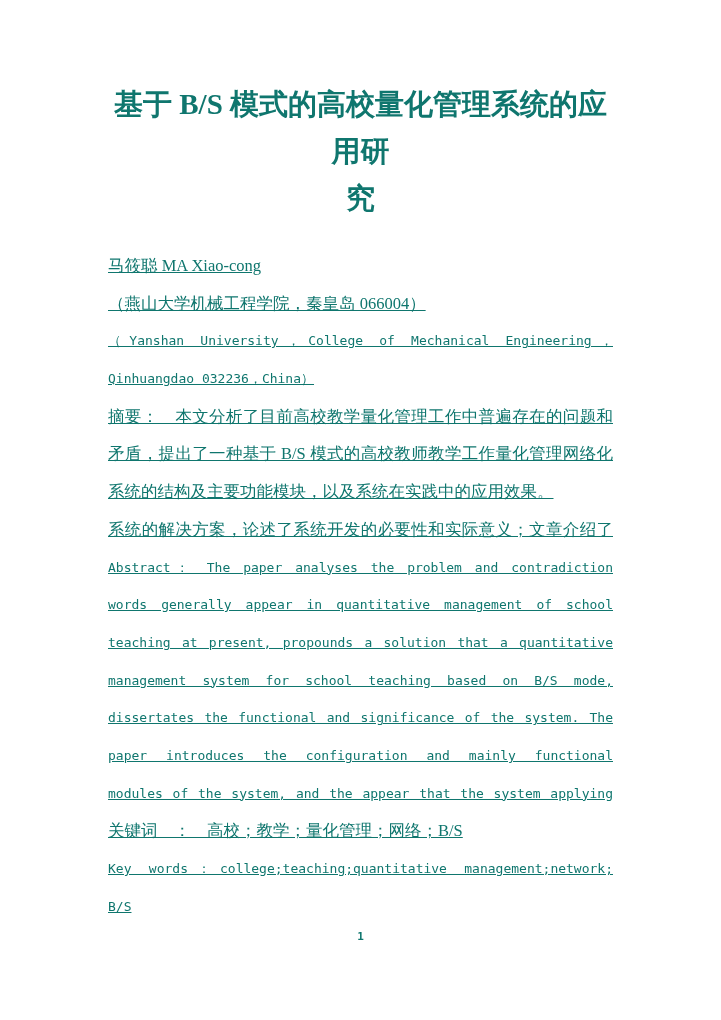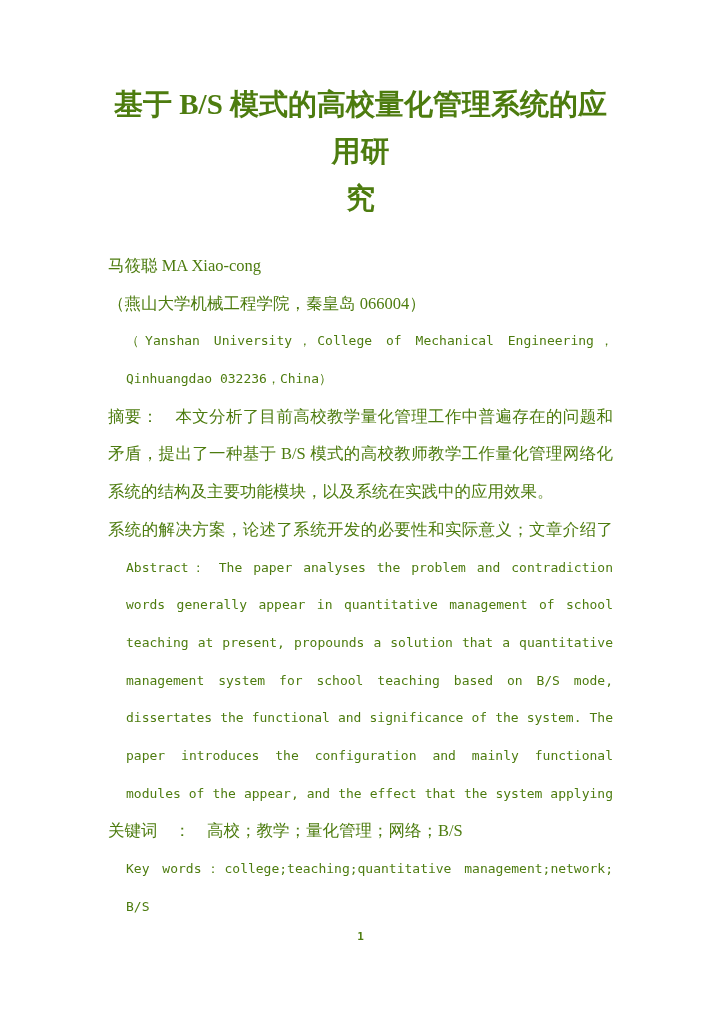--- a/index.html
+++ b/index.html
@@ -5,54 +5,54 @@
   html, body {
     margin: 0;
     padding: 0;
     background: #ffffff;
   }
   .page {
     position: relative;
     width: 721px;
     height: 1020px;
     background: #ffffff;
-    color: #4d7c0f;
+    color: #0f766e;
     overflow: hidden;
     font-family: "Liberation Serif", "DejaVu Serif", serif;
   }
   .content {
     position: absolute;
     left: 108px;
     top: 81px;
     width: 505px;
   }
   .title {
     margin: 0;
     font-size: 29px;
     line-height: 47px;
     font-weight: bold;
     text-align: center;
     font-family: "Liberation Serif", "DejaVu Serif", serif;
   }
   .body-block {
     margin-top: 25px;
+    text-decoration: underline;
   }
   .line {
     height: 37.7px;
     line-height: 37.7px;
     font-size: 16.5px;
     text-align: justify;
     text-align-last: justify;
     overflow: hidden;
     white-space: nowrap;
   }
   .line.en {
     font-family: "DejaVu Sans Mono", "Liberation Mono", monospace;
     font-size: 13px;
-    margin-left: 18px;
   }
   .line.no-just {
     text-align: left;
     text-align-last: left;
   }
   .page-number {
     position: absolute;
     left: 0;
     top: 930px;
     width: 100%;
@@ -85,21 +85,21 @@
       <div class="line">矛盾，提出了一种基于 B/S 模式的高校教师教学工作量化管理网络化</div>
       <div class="line no-just">系统的结构及主要功能模块，以及系统在实践中的应用效果。</div>
       <div class="line">系统的解决方案，论述了系统开发的必要性和实际意义；文章介绍了</div>
 
       <div class="line en">Abstract： The paper analyses the problem and contradiction</div>
       <div class="line en">words generally appear in quantitative management of school</div>
       <div class="line en">teaching at present, propounds a solution that a quantitative</div>
       <div class="line en">management system for school teaching based on B/S mode,</div>
       <div class="line en">dissertates the functional and significance of the system. The</div>
       <div class="line en">paper introduces the configuration and mainly functional</div>
-      <div class="line en">modules of the appear, and the effect that the system applying</div>
+      <div class="line en">modules of the system, and the appear that the system applying</div>
 
       <div class="line no-just">关键词　：　高校；教学；量化管理；网络；B/S</div>
 
       <div class="line en">Key words：college;teaching;quantitative management;network;</div>
       <div class="line en no-just">B/S</div>
     </div>
 
   </div>
 
   <div class="page-number">1</div>

